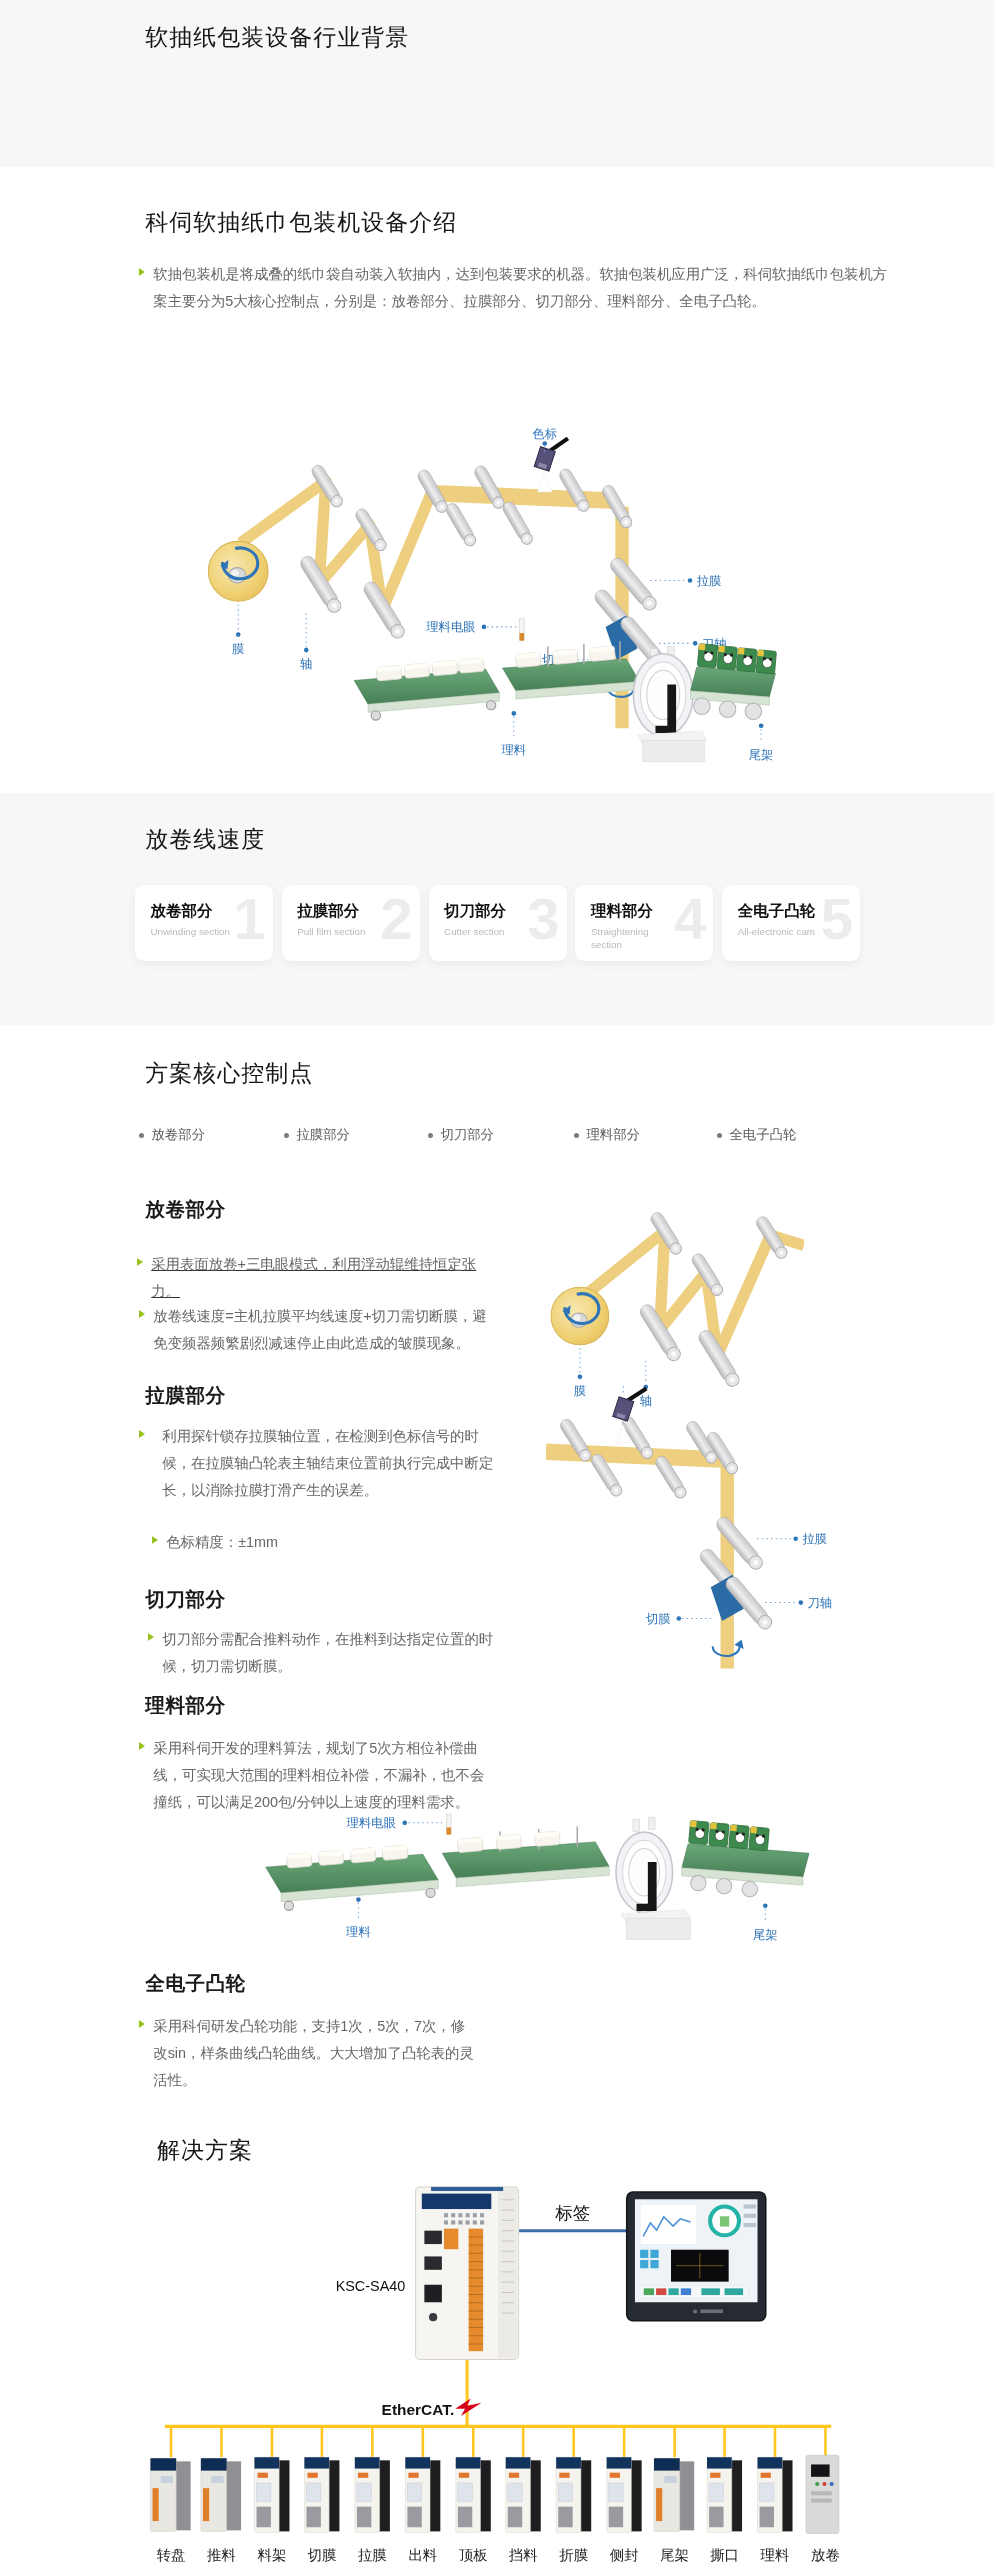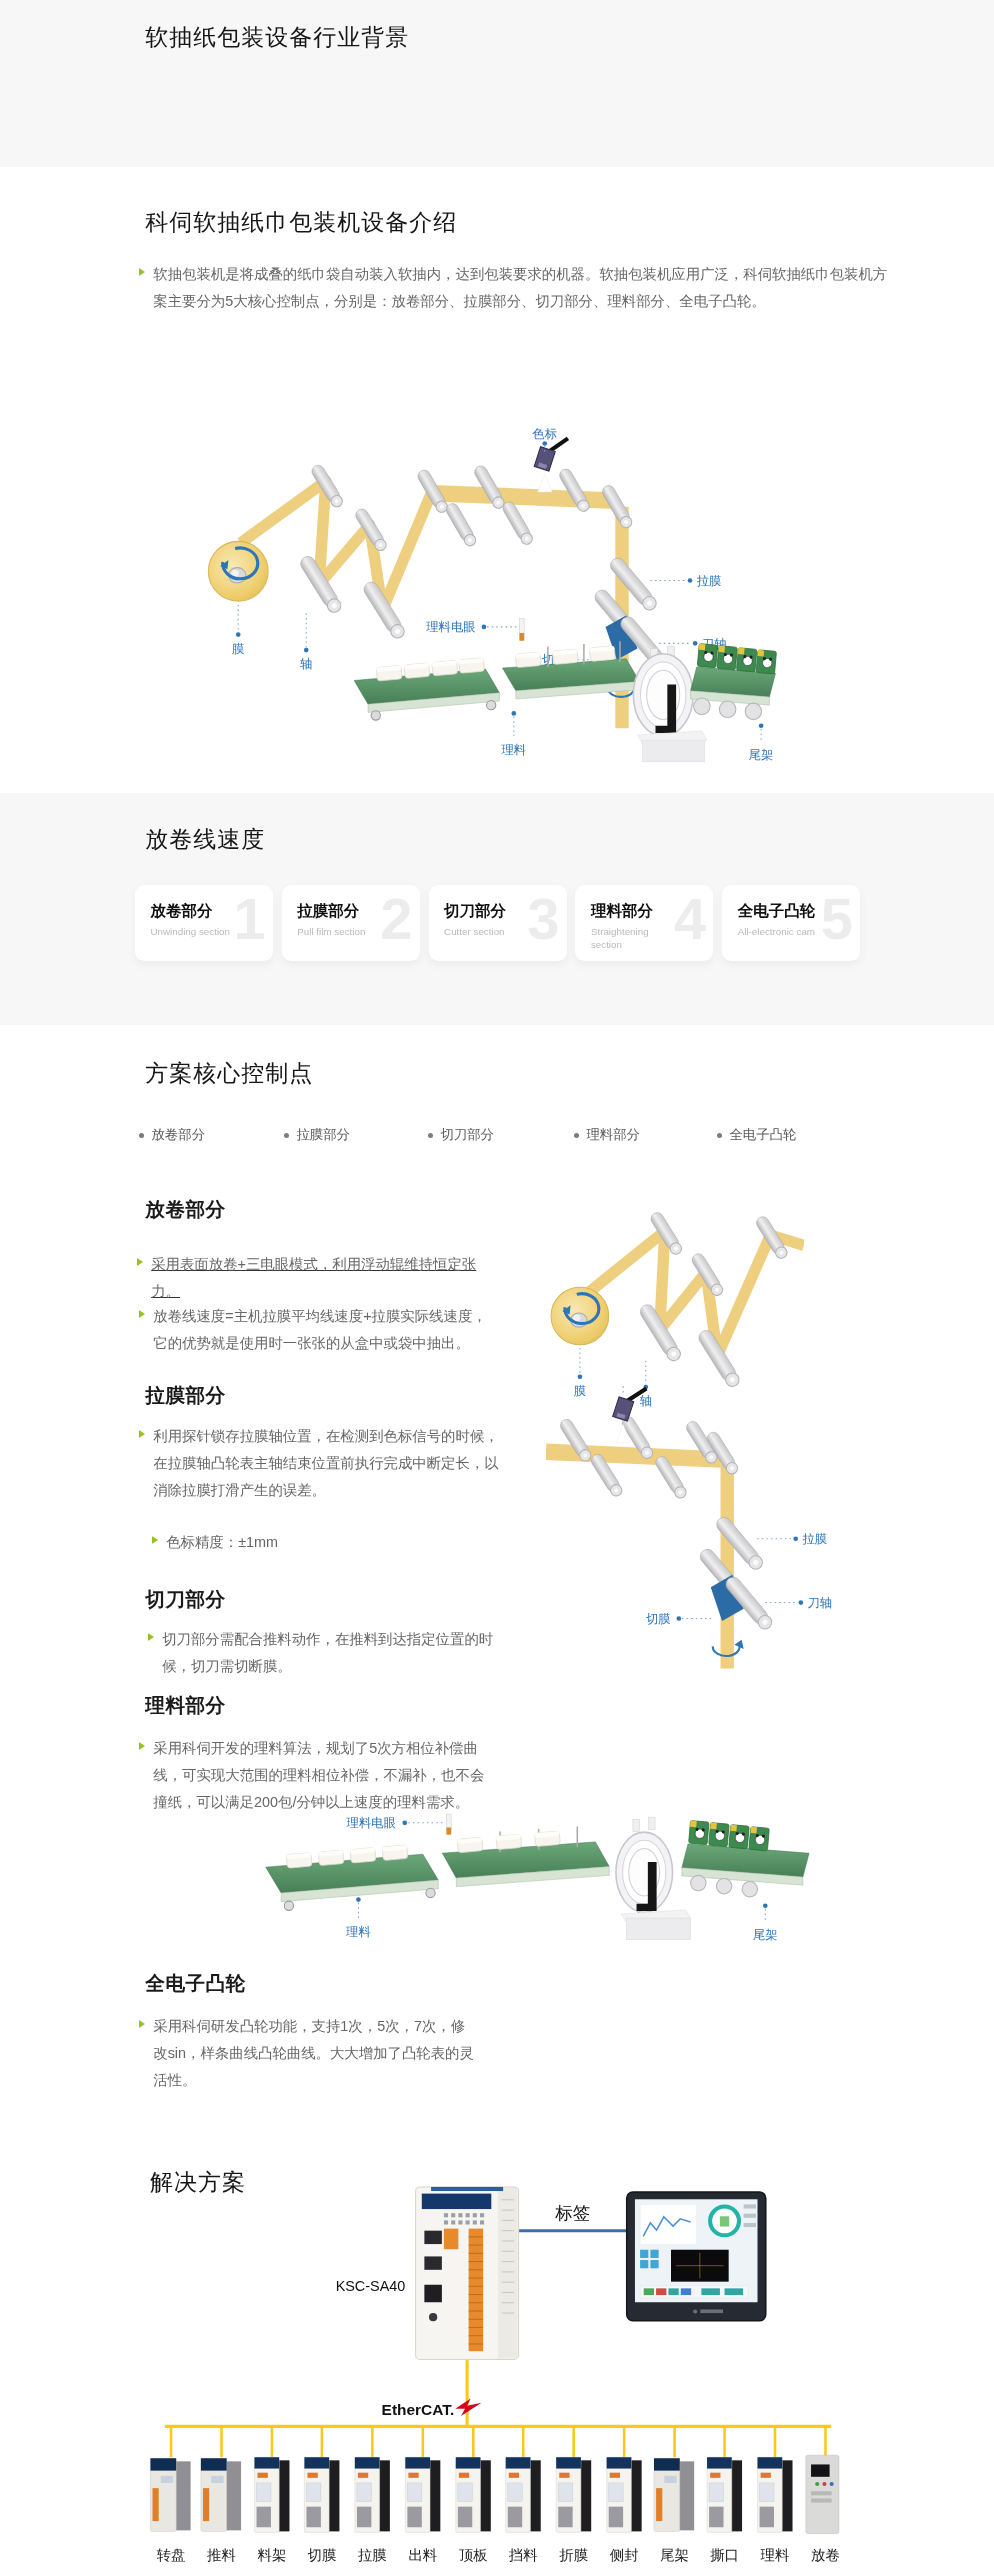--- a/index.html
+++ b/index.html
@@ -284,25 +284,25 @@
     <span class="dotitem" style="left:439px;top:101px;">理料部分</span>
     <span class="dotitem" style="left:582px;top:101px;">全电子凸轮</span>
 
     <h3 class="h3t" style="left:10.3px;top:171px;">放卷部分</h3>
     <div class="bullet" style="left:2px;top:226px;width:355px;text-decoration:underline;">
       <span class="tri"></span>
           <p>采用表面放卷+三电眼模式，利用浮动辊维持恒定张力。</p>
     </div>
     <div class="bullet" style="left:4.1px;top:278px;width:355px;">
       <span class="tri"></span>
-          <p>放卷线速度=主机拉膜平均线速度+拉膜实际线速度，它的优势就是使用时一张张的从盒中或袋中抽出。</p>
+          <p>放卷线速度=主机拉膜平均线速度+切刀需切断膜，避免变频器频繁剧烈减速停止由此造成的皱膜现象。</p>
     </div>
 
     <h3 class="h3t" style="left:10.3px;top:357px;">拉膜部分</h3>
-    <div class="bullet" style="left:4.1px;top:398px;width:361px;">
+    <div class="bullet" style="left:4.1px;top:398px;width:361px;gap:9px;">
       <span class="tri"></span>
           <p>利用探针锁存拉膜轴位置，在检测到色标信号的时候，在拉膜轴凸轮表主轴结束位置前执行完成中断定长，以消除拉膜打滑产生的误差。</p>
     </div>
     <div class="bullet" style="left:17px;top:504px;width:361px;">
       <span class="tri"></span>
           <p>色标精度：±1mm</p>
     </div>
 
     <h3 class="h3t" style="left:10.3px;top:561px;">切刀部分</h3>
     <div class="bullet" style="left:13px;top:601px;width:355px;">
@@ -436,21 +436,21 @@
       <ellipse cx="955" cy="148" rx="15" ry="15" fill="#e3e3e5" stroke="#b5b5b9" stroke-width="2"></ellipse>
     </g>
     <circle cx="985" cy="180" r="4.5" class="ldot"></circle>
     <path d="M985,186 L985,212" class="dash"></path>
     <text x="985" y="244" text-anchor="middle" class="lb">尾架</text>
   </svg>
 </div>
 
 <div class="sec" style="top:2112px;height:484px;background:#fff;">
   <div class="container">
-    <h2 class="h2t" style="left:15px;top:23px;margin-top:32px;">解决方案</h2>
+    <h2 class="h2t" style="left:22px;top:23px;">解决方案</h2>
     <svg class="abs" style="left:0;top:67px;" width="726" height="402" viewBox="0 0 1410 780">
 
       <line x1="745" y1="100" x2="955" y2="100" stroke="#3f6ea8" stroke-width="6"></line>
       <line x1="645" y1="350" x2="645" y2="480" stroke="#ffc61e" stroke-width="6"></line>
       <line x1="58" y1="480" x2="1352" y2="480" stroke="#ffc61e" stroke-width="6"></line>
 
       <g>
         <rect x="545" y="15" width="200" height="335" rx="8" fill="#f6f5f1" stroke="#d6d4cd" stroke-width="2"></rect>
         <rect x="705" y="17" width="38" height="331" fill="#eceae4"></rect>
         <g stroke="#c9c7c0" stroke-width="2">

